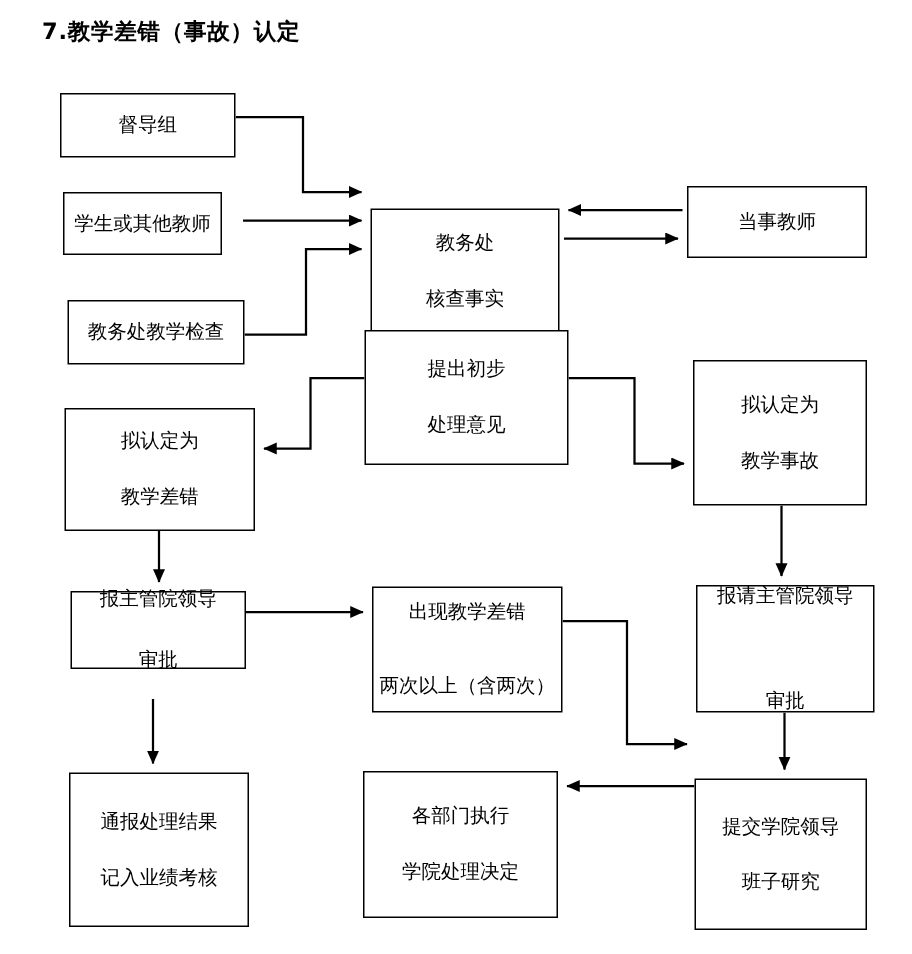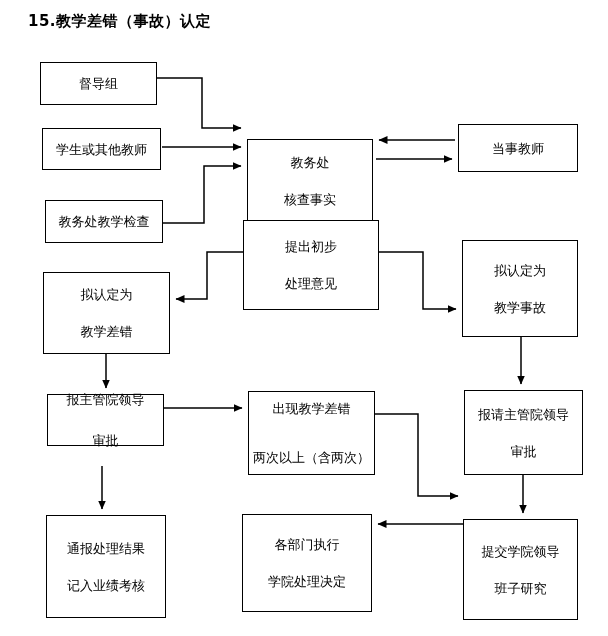--- a/index.html
+++ b/index.html
@@ -53,21 +53,21 @@
     fill: none;
     stroke: var(--line, #000000);
     stroke-width: 1.5px;
   }
 </style>
 </head>
 <body>
 
 <div class="canvas">
 
-  <div class="title">15.教学差错（事故）认定</div>
+  <div class="title">7.教学差错（事故）认定</div>
 
   <svg id="edges-svg" width="608" height="636" viewBox="0 0 608 636" xmlns="http://www.w3.org/2000/svg">
     <defs>
       <marker id="arrowhead" markerWidth="10" markerHeight="9" refX="8.5" refY="4" orient="auto" markerUnits="userSpaceOnUse">
         <path d="M0,0 L9,4 L0,8 Z" fill="#000000"></path>
       </marker>
     </defs>
   <polyline points="157,78 202,78 202,128 241,128" marker-end="url(#arrowhead)"></polyline>
       <polyline points="162,147 241,147" marker-end="url(#arrowhead)"></polyline>
       <polyline points="163,223 204,223 204,166 241,166" marker-end="url(#arrowhead)"></polyline>
@@ -82,21 +82,21 @@
       <polyline points="375,414 418,414 418,496 458,496" marker-end="url(#arrowhead)"></polyline>
       <polyline points="523,475 523,513" marker-end="url(#arrowhead)"></polyline>
       <polyline points="463,524 378,524" marker-end="url(#arrowhead)"></polyline>
       <polyline points="102,466 102,509" marker-end="url(#arrowhead)"></polyline>
     </svg>
 
   <div class="node" style="left:40px;top:62px;width:117px;height:43px;">
     <span>督导组</span>
   </div>
 
-  <div class="node" style="left:42px;top:128px;width:119px;height:42px;">
+  <div class="node" style="left:42px;top:128px;width:106px;height:42px;">
     <span>学生或其他教师</span>
   </div>
 
   <div class="node" style="left:45px;top:200px;width:118px;height:43px;">
     <span>教务处教学检查</span>
   </div>
 
   <div class="node two" style="left:247px;top:93px;width:126px;height:84px;margin-top:46px;">
     <span>教务处</span>
     <span>核查事实</span>
@@ -124,21 +124,21 @@
   <div class="node two" style="left:47px;top:394px;width:117px;height:52px;gap:28px;">
     <span>报主管院领导</span>
     <span>审批</span>
   </div>
 
   <div class="node two" style="left:248px;top:391px;width:127px;height:84px;gap:36px;">
     <span>出现教学差错</span>
     <span>两次以上（含两次）</span>
   </div>
 
-  <div class="node two" style="left:464px;top:390px;width:119px;height:85px;">
+  <div class="node two" style="left:464px;top:390px;width:119px;height:85px;justify-content:space-between;">
     <span>报请主管院领导</span>
     <span>审批</span>
   </div>
 
   <div class="node two" style="left:242px;top:514px;width:130px;height:98px;">
     <span>各部门执行</span>
     <span>学院处理决定</span>
   </div>
 
   <div class="node two" style="left:463px;top:519px;width:115px;height:101px;">

